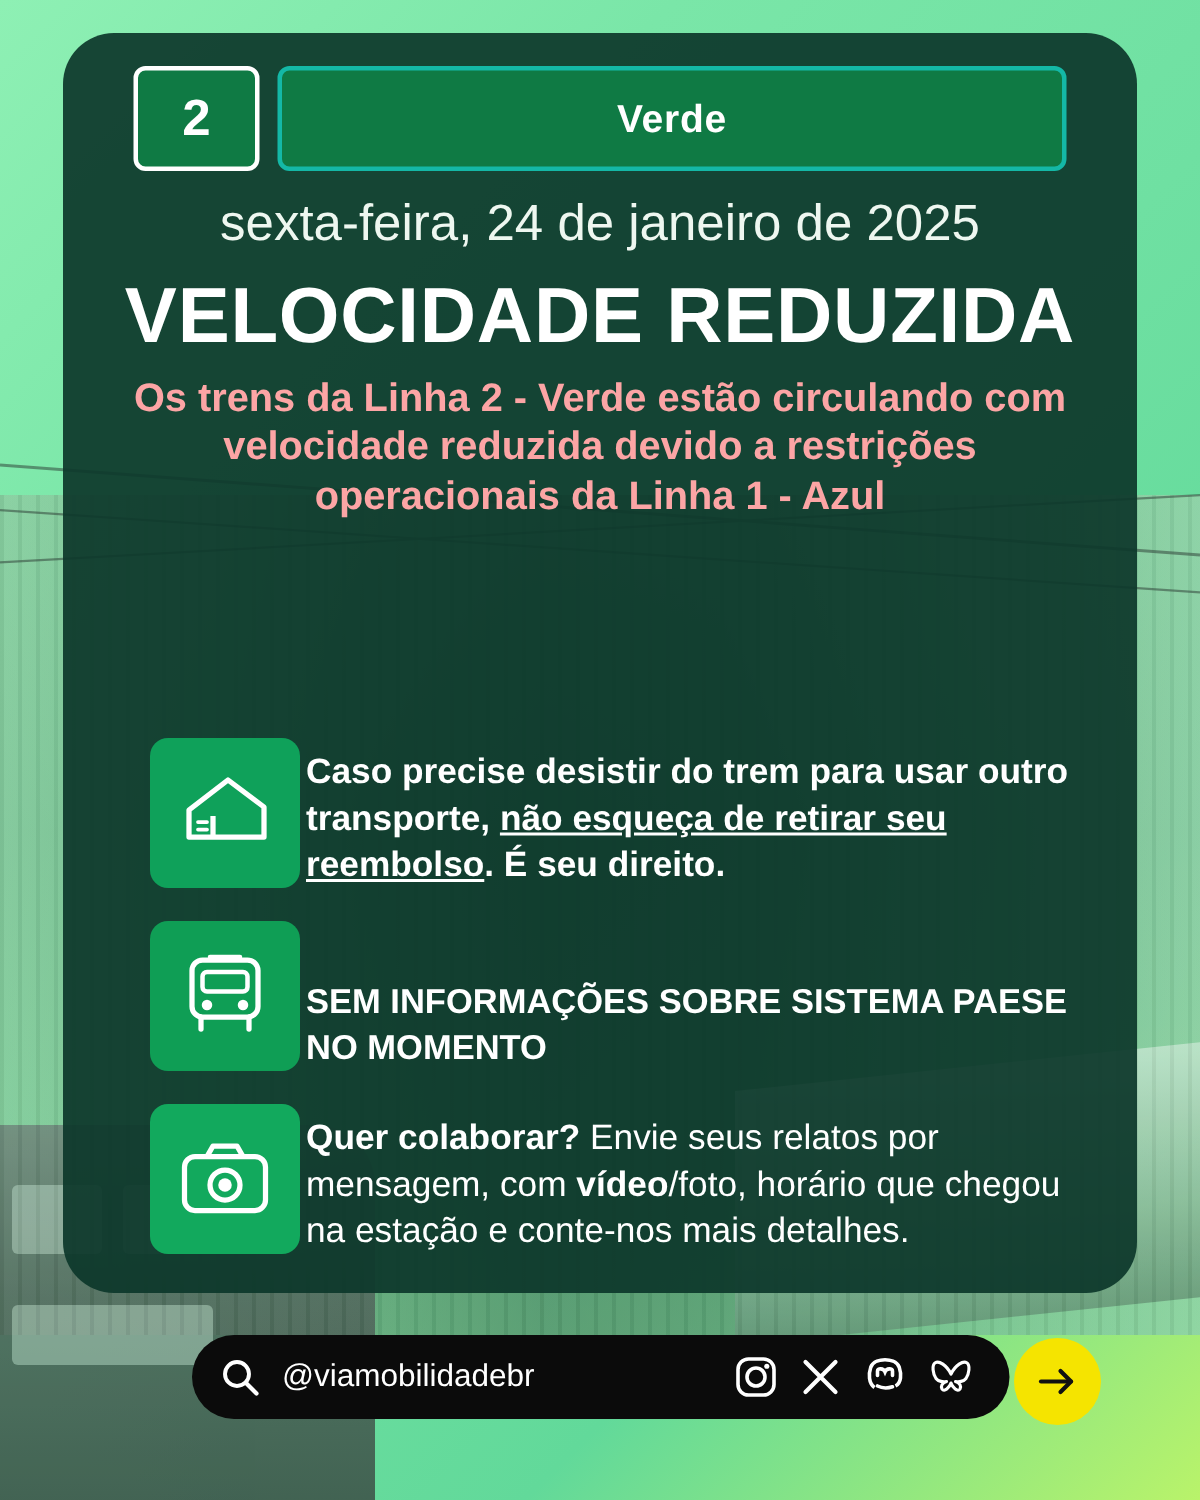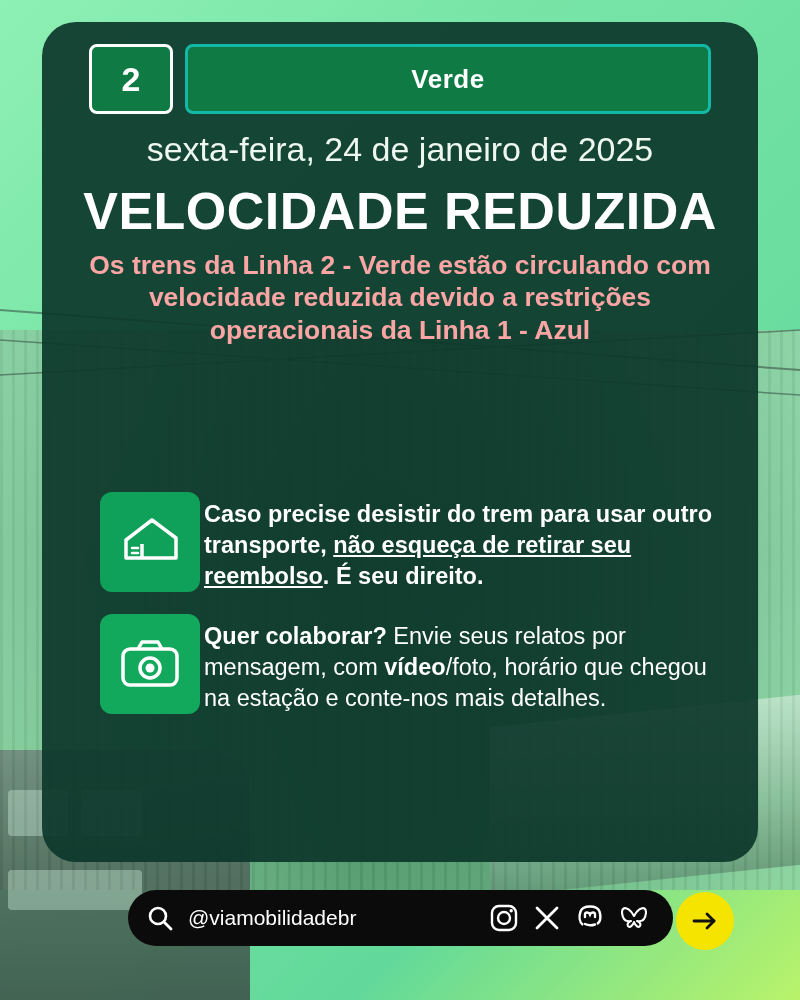--- a/index.html
+++ b/index.html
@@ -273,20 +273,34 @@
             <path d="M8 26 L34 6 L58 24 L58 44 L8 44 Z" stroke="#ffffff" stroke-width="3.5" fill="none" stroke-linejoin="round"></path>
             <path d="M24 30 L24 44" stroke="#ffffff" stroke-width="3.5"></path>
             <path d="M14 34 h6 M14 39 h6" stroke="#ffffff" stroke-width="2.5" stroke-linecap="round"></path>
           </svg>
         </div>
         <div class="info-text">
           <span class="b">Caso precise desistir do trem para usar outro transporte, </span><span class="u">não esqueça de retirar seu reembolso</span><span class="b">. É seu direito.</span>
         </div>
       </div>
 
+      <div class="info-row bus-row">
+        <div class="info-icon bus">
+          <svg width="64" height="60" viewBox="0 0 64 60" fill="none">
+            <rect x="10" y="6" width="44" height="38" rx="7" stroke="#ffffff" stroke-width="3.5" fill="none"></rect>
+            <rect x="17" y="14" width="30" height="13" rx="3" stroke="#ffffff" stroke-width="3" fill="none"></rect>
+            <circle cx="20" cy="36" r="3.5" fill="#ffffff"></circle>
+            <circle cx="44" cy="36" r="3.5" fill="#ffffff"></circle>
+            <path d="M16 44 L16 52" stroke="#ffffff" stroke-width="3.5" stroke-linecap="round"></path>
+            <path d="M48 44 L48 52" stroke="#ffffff" stroke-width="3.5" stroke-linecap="round"></path>
+            <path d="M22 4 h20" stroke="#ffffff" stroke-width="3" stroke-linecap="round"></path>
+          </svg>
+        </div>
+        <div class="info-text">SEM INFORMAÇÕES SOBRE SISTEMA PAESE NO MOMENTO</div>
+      </div>
 
       <div class="info-row">
         <div class="info-icon camera">
           <svg width="64" height="54" viewBox="0 0 64 54" fill="none">
             <rect x="5" y="12" width="54" height="36" rx="7" stroke="#ffffff" stroke-width="3.5" fill="none"></rect>
             <path d="M20 12 L24 5 h16 l4 7" stroke="#ffffff" stroke-width="3.5" fill="none" stroke-linejoin="round"></path>
             <circle cx="32" cy="31" r="10" stroke="#ffffff" stroke-width="3.5" fill="none"></circle>
             <circle cx="32" cy="31" r="4.5" fill="#ffffff"></circle>
           </svg>
         </div>

